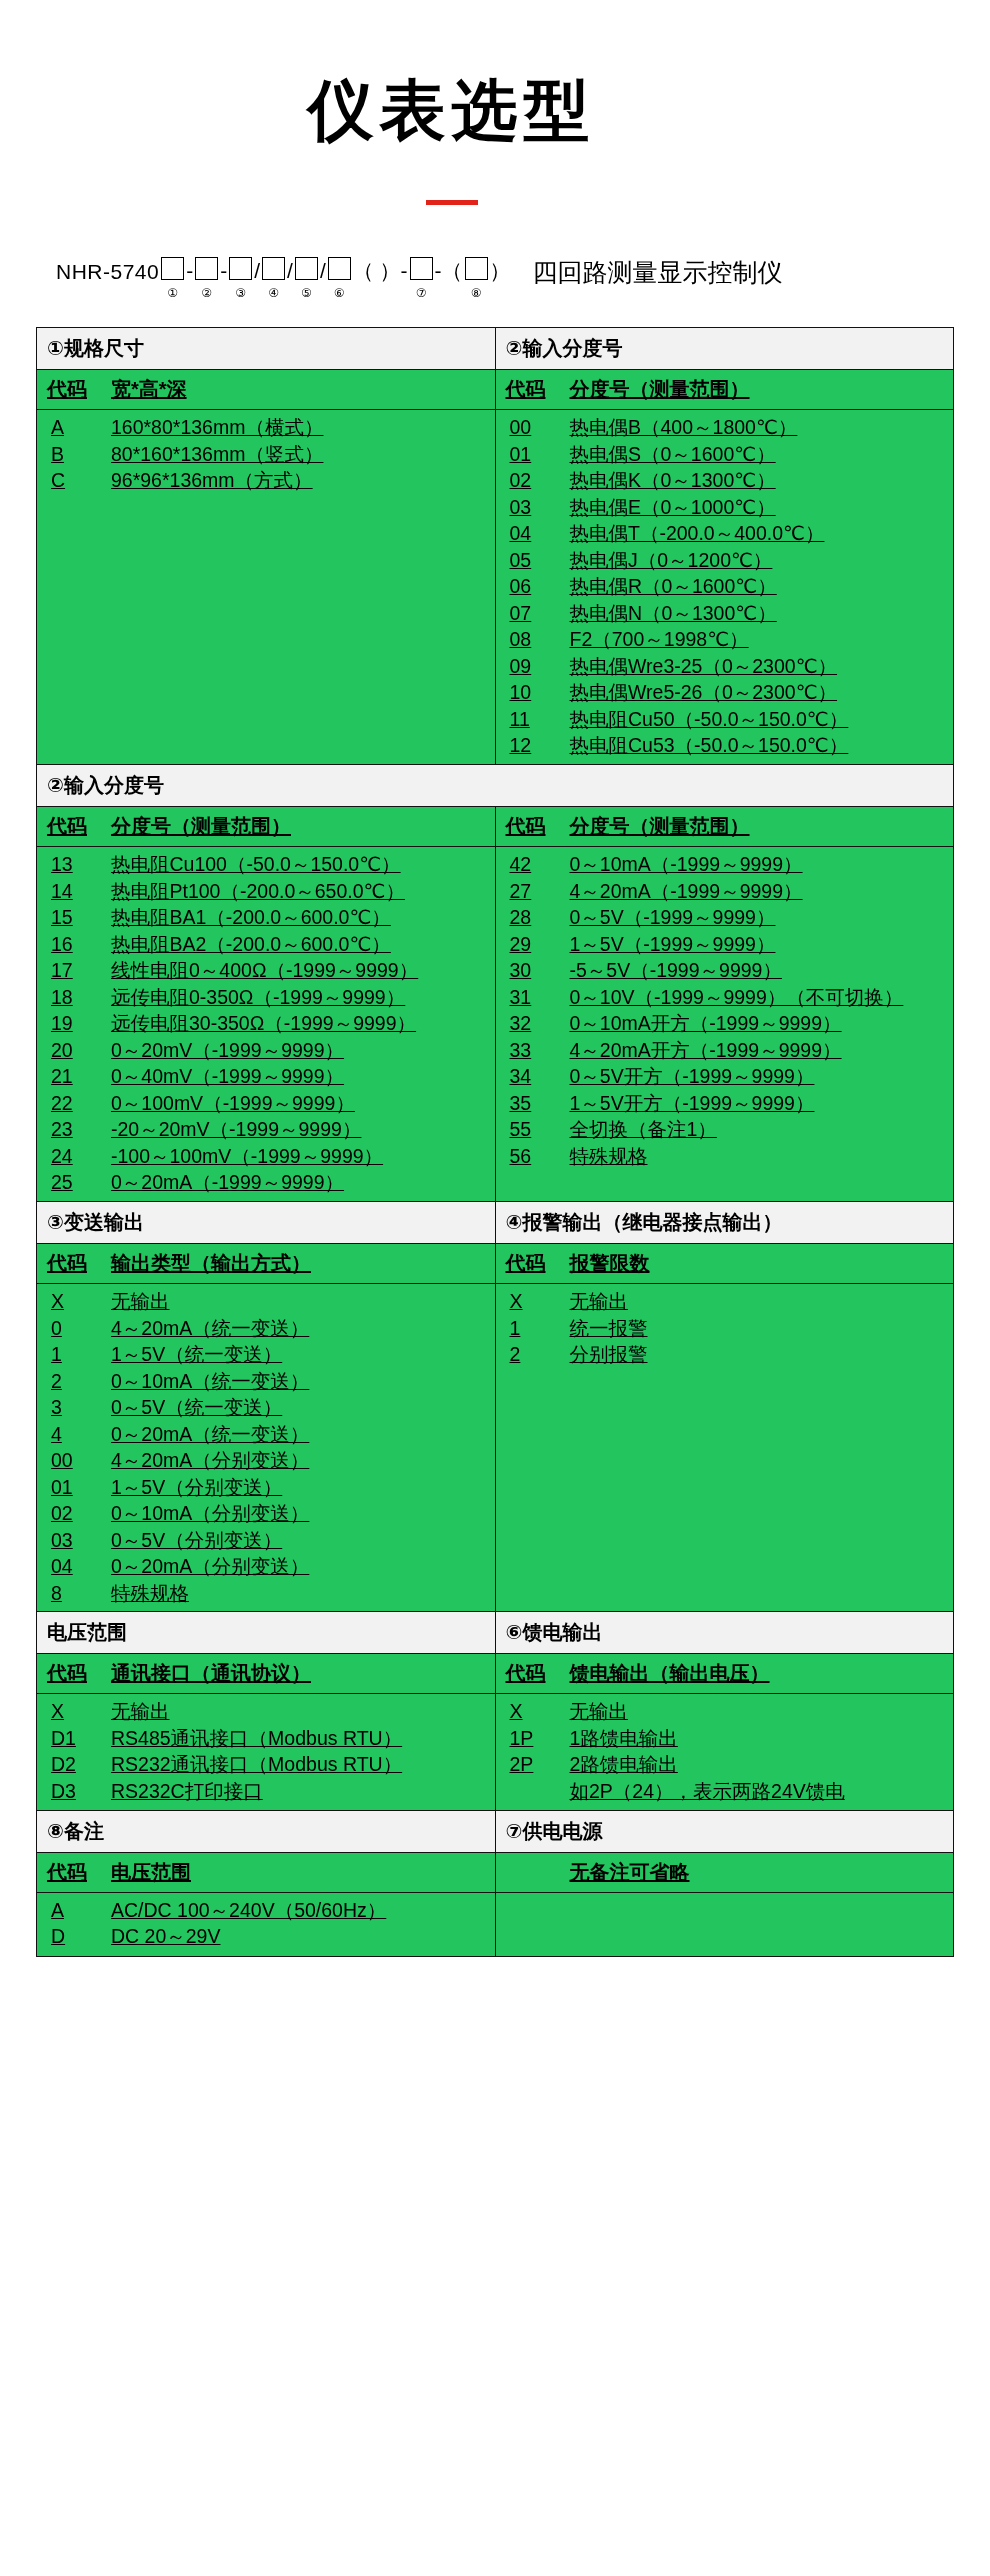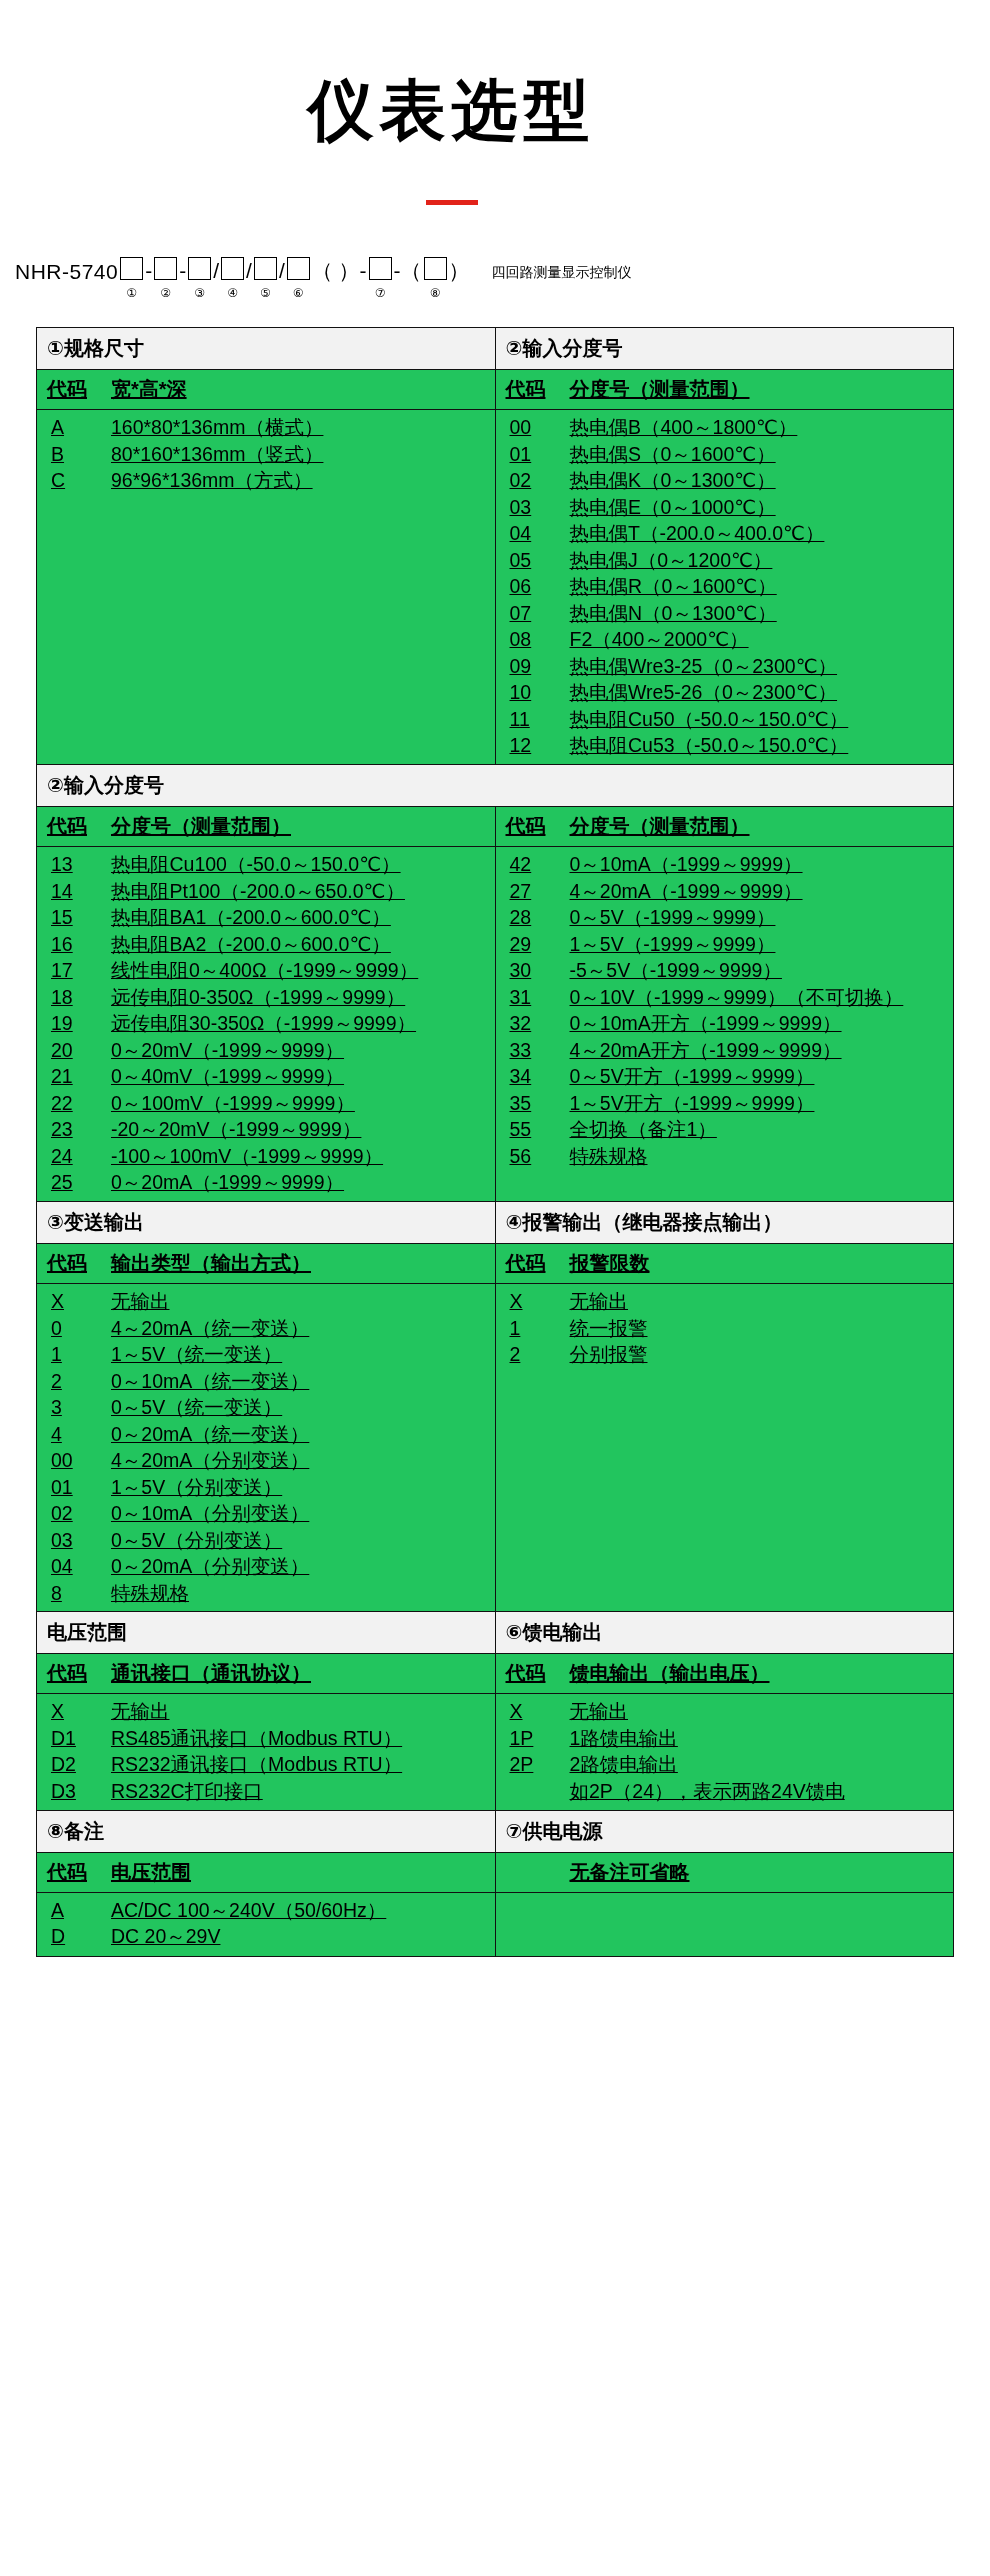--- a/index.html
+++ b/index.html
@@ -19,38 +19,38 @@
     letter-spacing:6px;
     margin-top:66px;
     font-family:"DejaVu Sans","Liberation Sans",sans-serif;
   }
   .rule{
     width:52px;height:5px;background:#e2231a;margin:34px auto 0 auto;
   }
 
   
   .model-line{
-    margin:52px 0 0 15px;
+    margin:52px 0 0 56px;
     display:flex;align-items:flex-start;
     font-size:20px;
     height:58px;
   }
   .mdl-txt{font-size:21px;line-height:30px;letter-spacing:.5px;}
   .box{
     display:inline-block;width:21px;height:21px;border:1.6px solid #000;
     vertical-align:-3px;margin:0 2px;
   }
   .num{
     display:block;text-align:center;font-size:12px;margin-top:6px;
   }
   .model-grid{display:flex;align-items:flex-start;}
   .mg-item{display:flex;flex-direction:column;align-items:center;}
   .mg-gap{display:flex;flex-direction:column;align-items:center;justify-content:flex-start;}
   .mg-gap span{line-height:28px;font-size:21px;}
-  .tail{margin-left:22px;line-height:30px;font-size:14px;}
+  .tail{margin-left:22px;line-height:30px;font-size:25px;}
 
   
   .tbl{
     margin:12px 36px 0 36px;
     border:1.6px solid #111;
     width:918px;
     box-sizing:border-box;
     background:#22c55e;
   }
   .tbl + .tbl{margin-top:-1.6px;}
@@ -218,21 +218,21 @@
               <div class="row">
                 <div class="r-code">06</div>
                 <div class="r-desc">热电偶R（0～1600℃）</div>
               </div>
               <div class="row">
                 <div class="r-code">07</div>
                 <div class="r-desc">热电偶N（0～1300℃）</div>
               </div>
               <div class="row">
                 <div class="r-code">08</div>
-                <div class="r-desc">F2（400～2000℃）</div>
+                <div class="r-desc">F2（700～1998℃）</div>
               </div>
               <div class="row">
                 <div class="r-code">09</div>
                 <div class="r-desc">热电偶Wre3-25（0～2300℃）</div>
               </div>
               <div class="row">
                 <div class="r-code">10</div>
                 <div class="r-desc">热电偶Wre5-26（0～2300℃）</div>
               </div>
               <div class="row">

